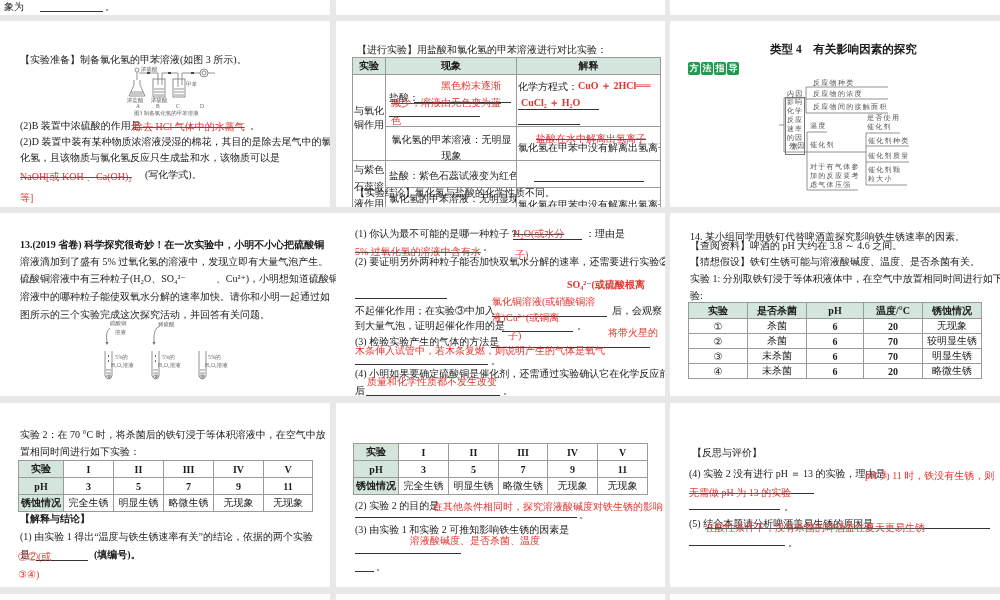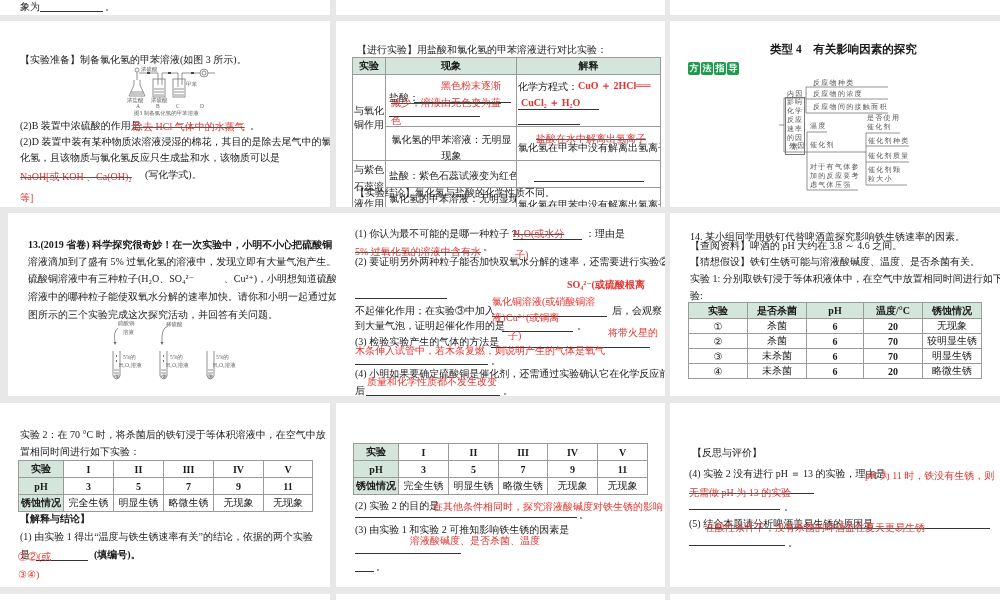--- a/index.html
+++ b/index.html
@@ -25,21 +25,21 @@
     table.grid td { border:1px solid #9a9a9a; padding:0; text-align:center; vertical-align:middle; overflow:hidden; }
     .hdr { background:#d4e6dc; font-weight:bold; }
     td.rel { position:relative; vertical-align:top; text-align:left; }
     .cell-abs { position:absolute; white-space:nowrap; font-size:10px; line-height:12px; }
     .wrap { white-space:normal; }
   </style>
 </head>
 <body>
 
 <div class="panel" style="left:0;top:0;width:330px;height:15px;">
-  <span class="t" style="left:20px;top:1px;">象为</span>
+  <span class="t" style="left:4px;top:1px;">象为</span>
   <div class="ul" style="left:40px;top:11px;width:63px;"></div>
   <span class="t" style="left:105px;top:1px;">。</span>
 </div>
 <div class="panel" style="left:336px;top:0;width:329px;height:15px;"></div>
 <div class="panel" style="left:670px;top:0;width:330px;height:15px;"></div>
 
 <div class="panel" style="left:0;top:21px;width:330px;height:186px;">
   <span class="t" style="left:20px;top:33px;">【实验准备】制备氯化氢的甲苯溶液(如图 3 所示)。</span>
 
   <svg style="position:absolute;left:122px;top:44px;" width="100" height="44" viewBox="0 0 100 44">
@@ -203,21 +203,21 @@
   <span class="mm" style="left:140px;top:151px;">加的反应要考</span>
   <span class="mm" style="left:140px;top:160px;">虑气体压强</span>
   <span class="mm" style="left:197px;top:93px;">是否使用</span>
   <span class="mm" style="left:197px;top:102px;">催化剂</span>
   <span class="mm" style="left:198px;top:116px;">催化剂种类</span>
   <span class="mm" style="left:198px;top:131px;">催化剂质量</span>
   <span class="mm" style="left:198px;top:145px;">催化剂颗</span>
   <span class="mm" style="left:198px;top:154px;">粒大小</span>
 </div>
 
-<div class="panel" style="left:8px;top:213px;width:348px;height:183px;">
+<div class="panel" style="left:0;top:213px;width:348px;height:183px;">
   <span class="t b" style="left:20px;top:26px;">13.(2019 省卷) 科学探究很奇妙！在一次实验中，小明不小心把硫酸铜</span>
   <span class="t" style="left:20px;top:43px;">溶液滴加到了盛有 5% 过氧化氢的溶液中，发现立即有大量气泡产生。</span>
   <span class="t" style="left:20px;top:60px;">硫酸铜溶液中有三种粒子(H₂O、SO₄²⁻　　　、Cu²⁺)，小明想知道硫酸铜</span>
   <span class="t" style="left:20px;top:78px;">溶液中的哪种粒子能使双氧水分解的速率加快。请你和小明一起通过如</span>
   <span class="t" style="left:20px;top:96px;">图所示的三个实验完成这次探究活动，并回答有关问题。</span>
 
   <svg style="position:absolute;left:95px;top:107px;" width="150" height="70" viewBox="0 0 150 70">
     <g fill="none" stroke="#777" stroke-width="0.8">
       <path d="M10 31 L10 56 Q13.5 62 17 56 L17 31"></path>
       <line x1="11" y1="50" x2="16" y2="50"></line>

